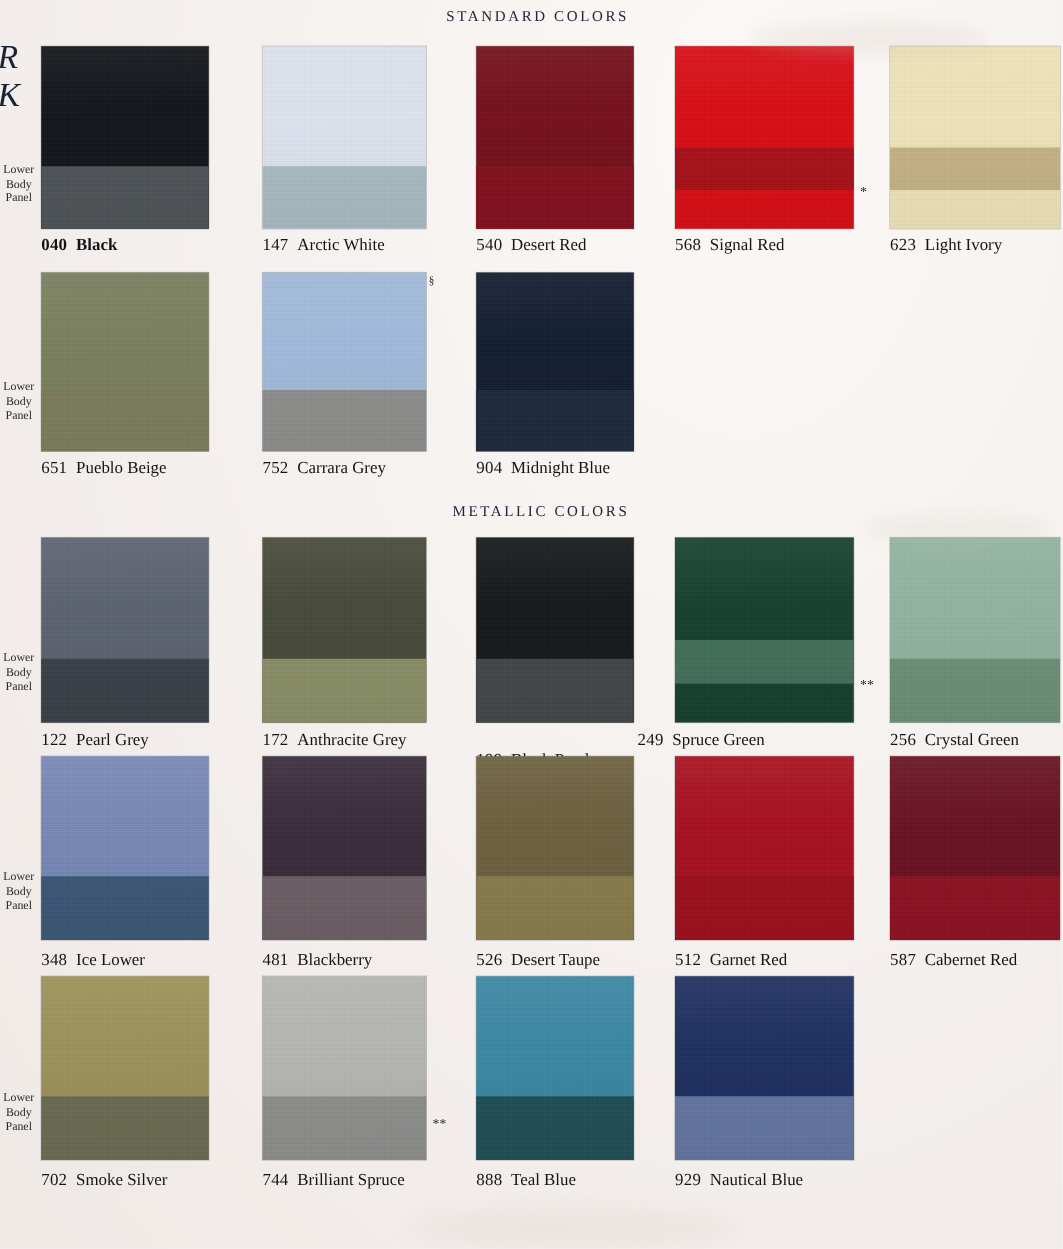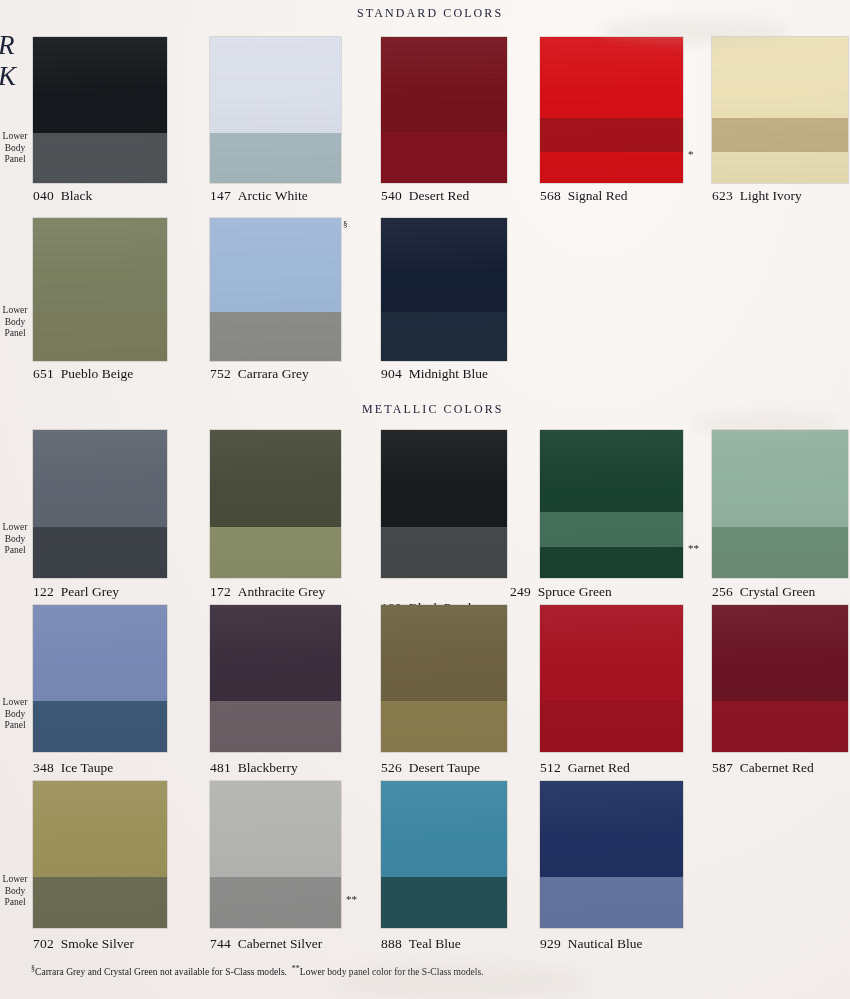--- a/index.html
+++ b/index.html
@@ -122,21 +122,21 @@
       <div>Body</div>
       <div>Panel</div>
     </div>
 
   <div id="swatch-layer">
       <div class="swatch" style="left: 33px; top: 37px; width: 134px; height: 146px; background: rgb(18, 22, 26);">
         <div class="band" style="background: rgb(79, 84, 88); top: 96px; bottom: 0px;"></div>
         <div class="grain"></div>
         <div class="gloss"></div>
       </div>
-      <div class="caption" style="left: 33px; top: 188px;"><span class="code">040</span><span>Black</span></div>
+      <div class="caption" style="left: 33px; top: 188px; font-weight: bold;"><span class="code">040</span><span>Black</span></div>
       <div class="swatch" style="left: 210px; top: 37px; width: 131px; height: 146px; background: rgb(221, 226, 238);">
         <div class="band" style="background: rgb(169, 188, 194); top: 96px; bottom: 0px;"></div>
         <div class="grain"></div>
         <div class="gloss"></div>
       </div>
       <div class="caption" style="left: 210px; top: 188px;"><span class="code">147</span><span>Arctic White</span></div>
       <div class="swatch" style="left: 381px; top: 37px; width: 126px; height: 146px; background: rgb(117, 16, 27);">
         <div class="band" style="background: rgb(132, 16, 29); top: 96px; bottom: 0px;"></div>
         <div class="grain"></div>
         <div class="gloss"></div>
@@ -203,21 +203,21 @@
         <div class="band" style="background: rgb(109, 144, 121); top: 97px; bottom: 0px;"></div>
         <div class="grain"></div>
         <div class="gloss"></div>
       </div>
       <div class="caption" style="left: 712px; top: 584px;"><span class="code">256</span><span>Crystal Green</span></div>
       <div class="swatch" style="left: 33px; top: 605px; width: 134px; height: 147px; background: rgb(120, 137, 183);">
         <div class="band" style="background: rgb(60, 88, 120); top: 96px; bottom: 0px;"></div>
         <div class="grain"></div>
         <div class="gloss"></div>
       </div>
-      <div class="caption" style="left: 33px; top: 760px;"><span class="code">348</span><span>Ice Taupe</span></div>
+      <div class="caption" style="left: 33px; top: 760px;"><span class="code">348</span><span>Ice Lower</span></div>
       <div class="swatch" style="left: 210px; top: 605px; width: 131px; height: 147px; background: rgb(58, 44, 59);">
         <div class="band" style="background: rgb(109, 95, 102); top: 96px; bottom: 0px;"></div>
         <div class="grain"></div>
         <div class="gloss"></div>
       </div>
       <div class="caption" style="left: 210px; top: 760px;"><span class="code">481</span><span>Blackberry</span></div>
       <div class="swatch" style="left: 381px; top: 605px; width: 126px; height: 147px; background: rgb(110, 97, 64);">
         <div class="band" style="background: rgb(139, 125, 77); top: 96px; bottom: 0px;"></div>
         <div class="grain"></div>
         <div class="gloss"></div>
@@ -239,40 +239,36 @@
         <div class="band" style="background: rgb(107, 109, 83); top: 96px; bottom: 0px;"></div>
         <div class="grain"></div>
         <div class="gloss"></div>
       </div>
       <div class="caption" style="left: 33px; top: 936px;"><span class="code">702</span><span>Smoke Silver</span></div>
       <div class="swatch" style="left: 210px; top: 781px; width: 131px; height: 147px; background: rgb(181, 181, 179);">
         <div class="band" style="background: rgb(143, 144, 142); top: 96px; bottom: 0px;"></div>
         <div class="grain"></div>
         <div class="gloss"></div>
       </div>
-      <div class="caption" style="left: 210px; top: 936px;"><span class="code">744</span><span>Cabernet Silver</span></div>
+      <div class="caption" style="left: 210px; top: 936px;"><span class="code">744</span><span>Brilliant Spruce</span></div>
       <div class="marker" style="left: 346px; top: 893px;">**</div>
       <div class="swatch" style="left: 381px; top: 781px; width: 126px; height: 147px; background: rgb(59, 135, 164);">
         <div class="band" style="background: rgb(33, 80, 87); top: 96px; bottom: 0px;"></div>
         <div class="grain"></div>
         <div class="gloss"></div>
       </div>
       <div class="caption" style="left: 381px; top: 936px;"><span class="code">888</span><span>Teal Blue</span></div>
       <div class="swatch" style="left: 540px; top: 781px; width: 143px; height: 147px; background: rgb(29, 47, 97);">
         <div class="band" style="background: rgb(99, 118, 162); top: 96px; bottom: 0px;"></div>
         <div class="grain"></div>
         <div class="gloss"></div>
       </div>
       <div class="caption" style="left: 540px; top: 936px;"><span class="code">929</span><span>Nautical Blue</span></div>
     </div>
 
   <div class="footnotes">
-    <div>
-      <sup>§</sup><span>Carrara Grey and Crystal Green not available for S-Class models.</span>
-      &nbsp;<sup>**</sup><span>Lower body panel color for the S-Class models.</span>
-    </div>
   </div>
 
   <div class="blotch" style="left:600px;top:18px;width:190px;height:26px;background:rgba(200,186,176,.18);filter:blur(6px);"></div>
   <div class="blotch" style="left:690px;top:412px;width:150px;height:22px;background:rgba(205,192,182,.16);filter:blur(6px);"></div>
   <div class="blotch" style="left:330px;top:965px;width:260px;height:34px;background:rgba(200,186,176,.14);filter:blur(8px);"></div>
 
 </div>
 
 </body></html>

